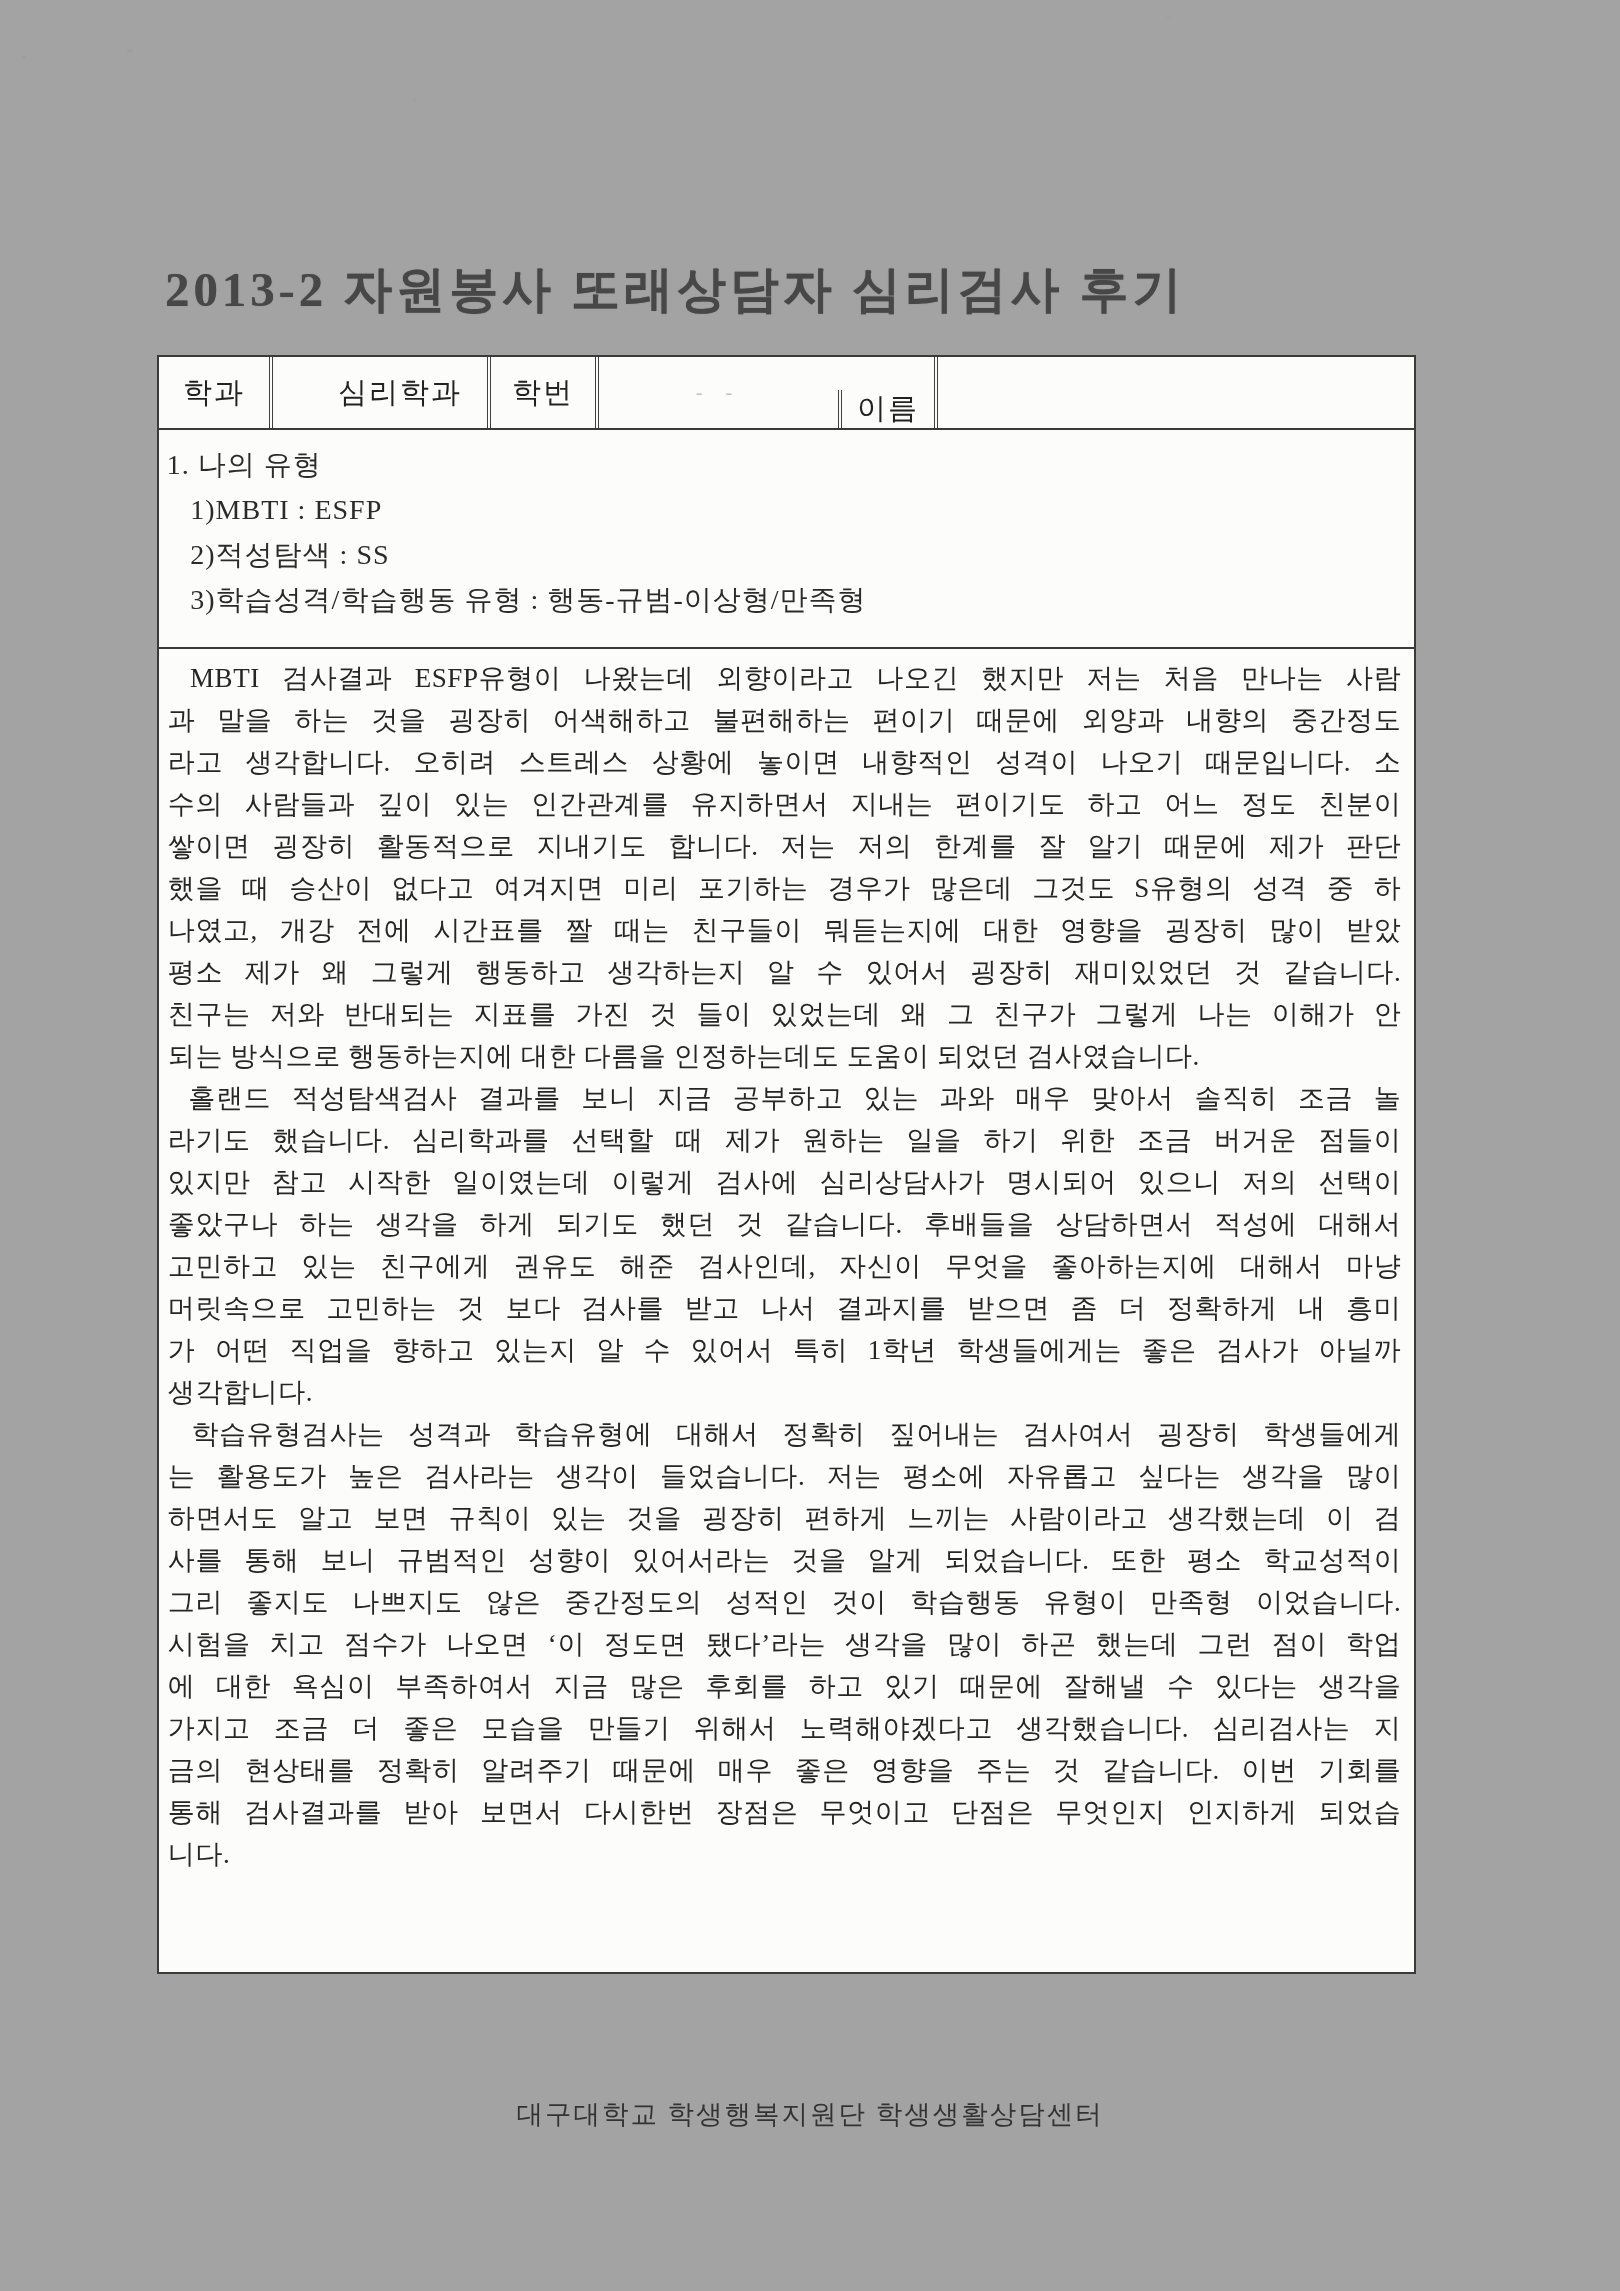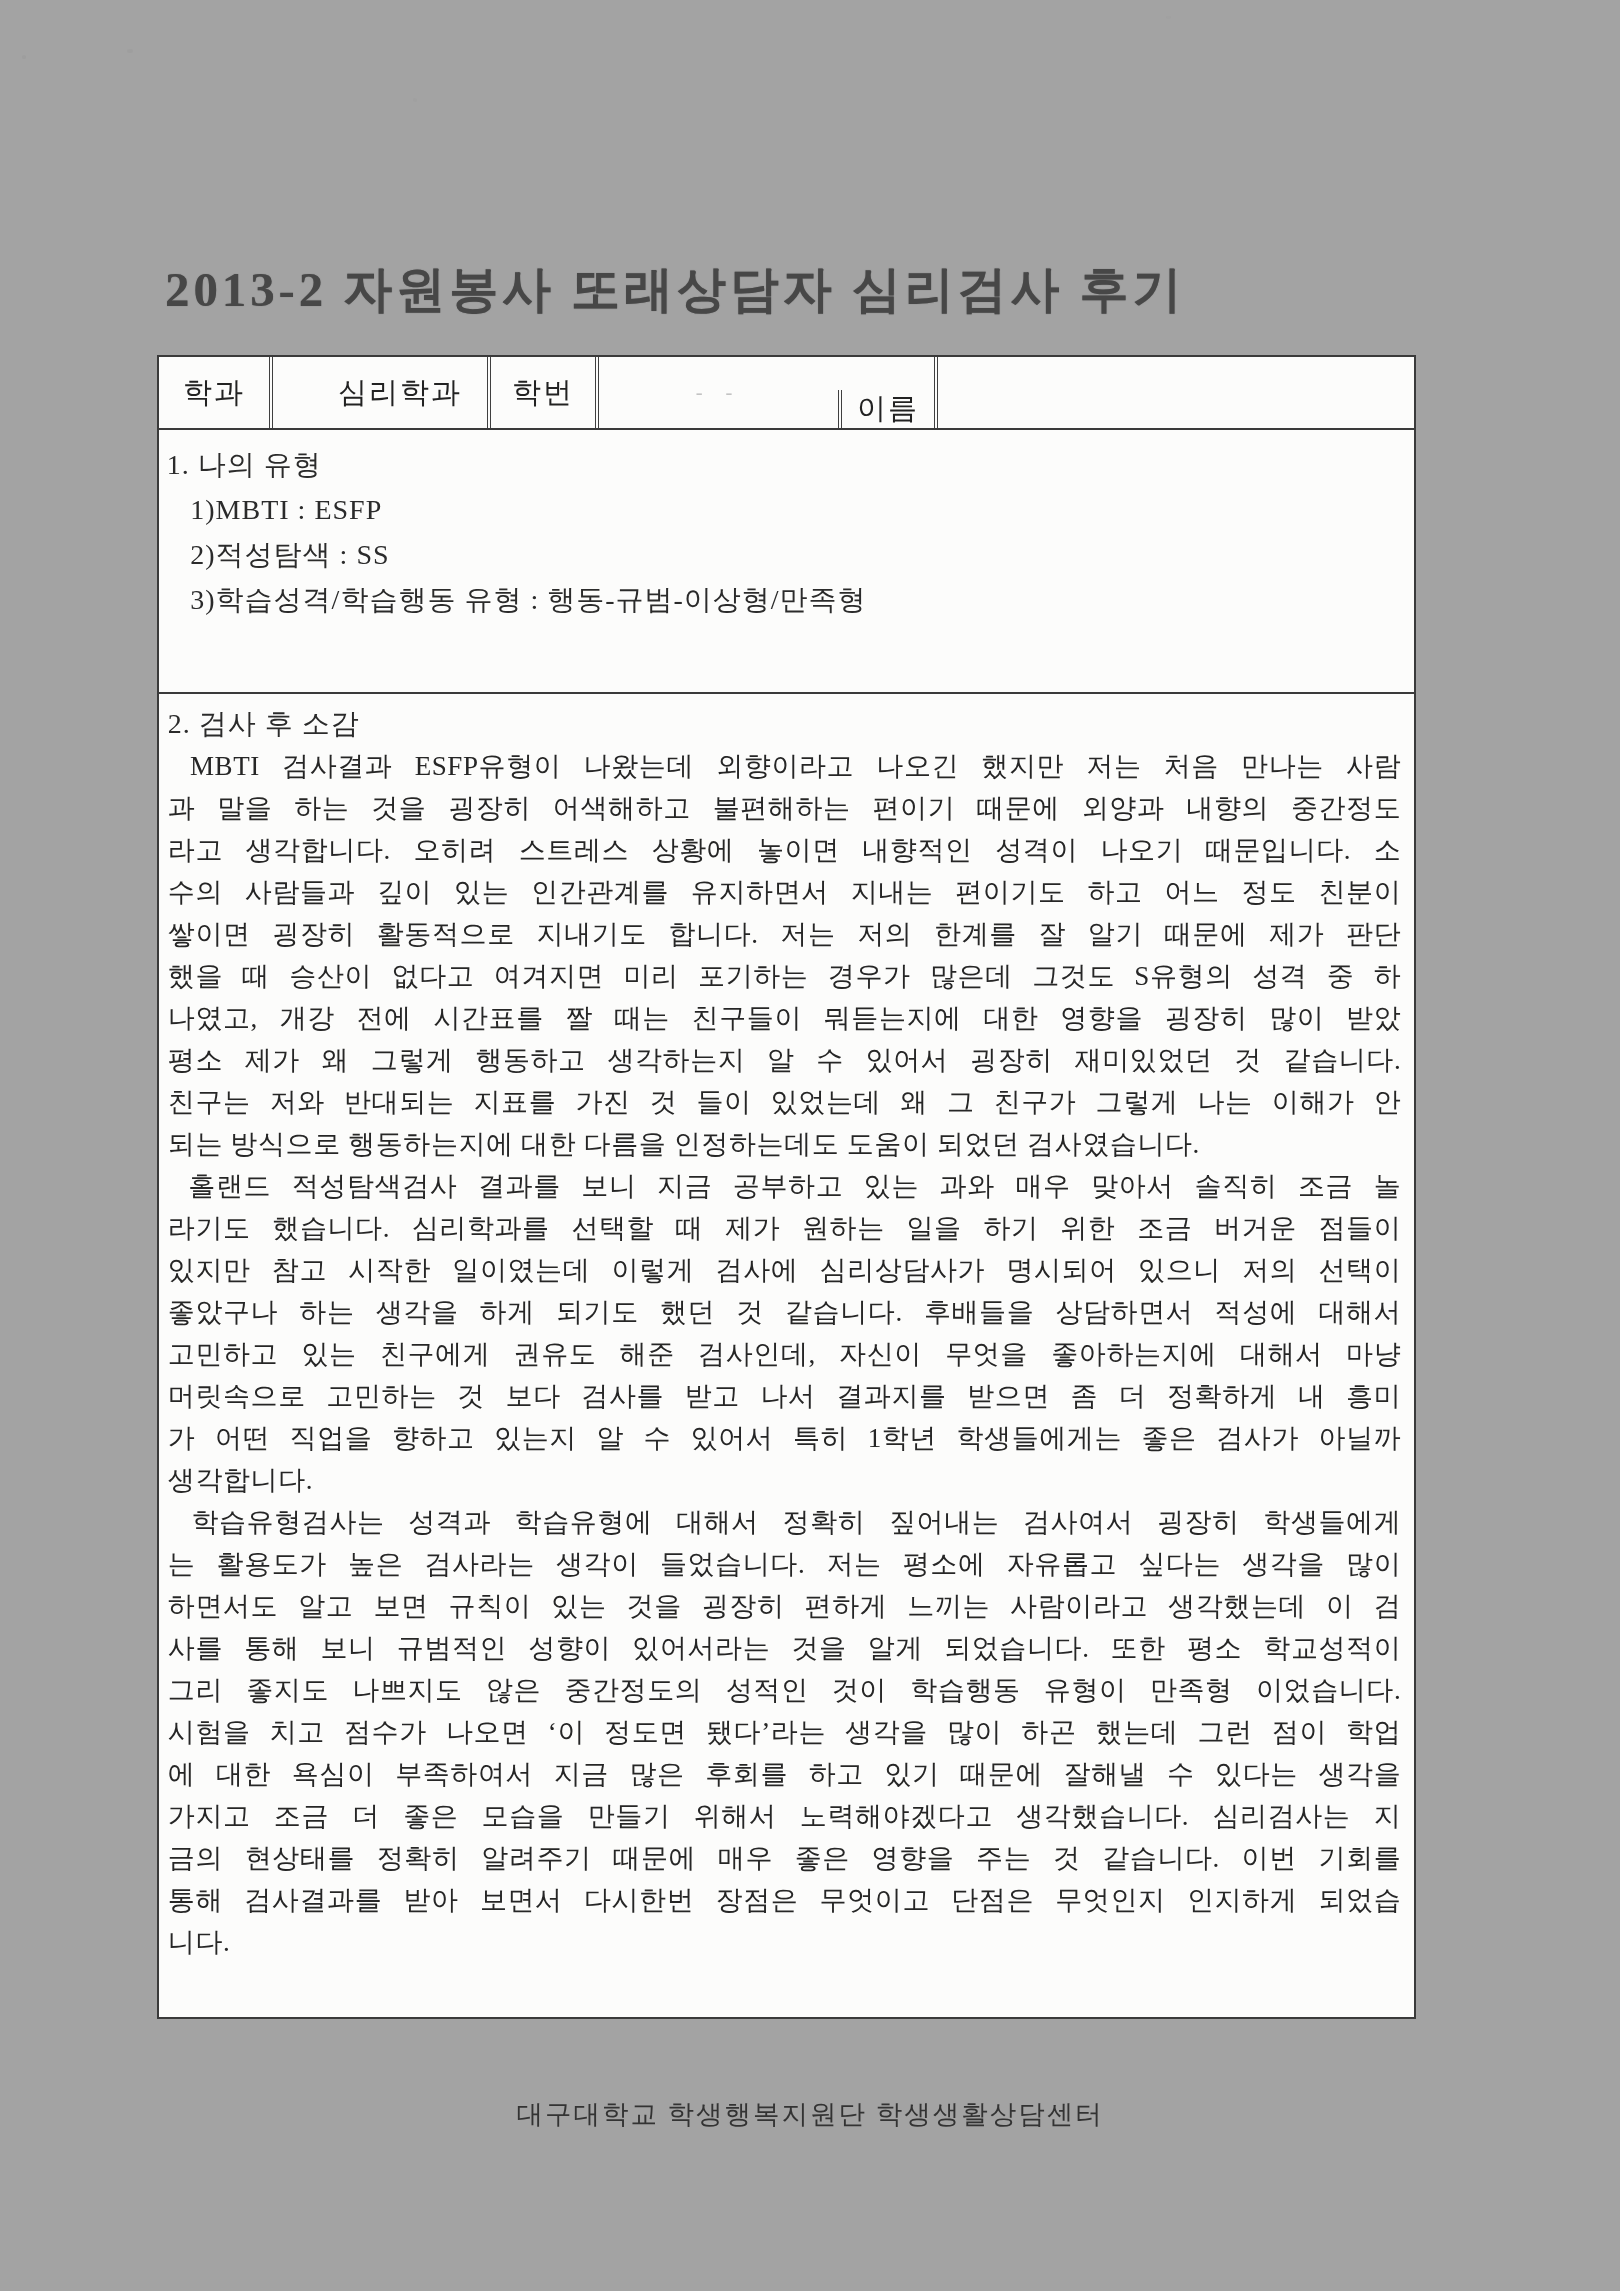--- a/index.html
+++ b/index.html
@@ -43,21 +43,21 @@
   .cell + .cell{border-left:4.9px double #3f3f3f;}
   .c-dept-label{width:110px;}
   .c-dept-value{width:218px;padding-left:40px;}
   .c-id-label{width:108px;}
   .c-id-value{width:243px;color:#c3c3c3;font-size:20.6px;letter-spacing:8.8px;}
   .c-name-label{width:96px;margin-top:33px;}
   .c-name-value{flex:1;}
 
   .box{box-sizing:border-box;}
   .box1{
-    height:264px;border-bottom:2px solid #3a3a3a;
+    height:219px;border-bottom:2px solid #3a3a3a;
     padding:11.8px 13.7px 0 7.8px;
   }
   .s1-title{font-size:28px;line-height:45px;letter-spacing:1px;}
   .s1-item{font-size:28px;line-height:45px;padding-left:23.5px;letter-spacing:1px;white-space:nowrap;}
 
   .box2{
     height:1323px;overflow:hidden;
     padding:7.8px 12.7px 0 8.8px;
   }
   .s2-title{font-size:28px;line-height:43px;letter-spacing:1px;}
@@ -103,21 +103,20 @@
     </div>
 
     <div class="box box1">
       <div class="s1-title">1. 나의 유형</div>
       <div class="s1-item">1)MBTI : ESFP</div>
       <div class="s1-item">2)적성탐색 : SS</div>
       <div class="s1-item">3)학습성격/학습행동 유형 : 행동-규범-이상형/만족형</div>
     </div>
 
     <div class="box box2">
-      <div class="s2-title">2. 검사 후 소감</div>
       <div id="body-lines">
           <div class="bline just">&nbsp;MBTI 검사결과 ESFP유형이 나왔는데 외향이라고 나오긴 했지만 저는 처음 만나는 사람</div>
           <div class="bline just">과 말을 하는 것을 굉장히 어색해하고 불편해하는 편이기 때문에 외양과 내향의 중간정도</div>
           <div class="bline just">라고 생각합니다. 오히려 스트레스 상황에 놓이면 내향적인 성격이 나오기 때문입니다. 소</div>
           <div class="bline just">수의 사람들과 깊이 있는 인간관계를 유지하면서 지내는 편이기도 하고 어느 정도 친분이</div>
           <div class="bline just">쌓이면 굉장히 활동적으로 지내기도 합니다. 저는 저의 한계를 잘 알기 때문에 제가 판단</div>
           <div class="bline just">했을 때 승산이 없다고 여겨지면 미리 포기하는 경우가 많은데 그것도 S유형의 성격 중 하</div>
           <div class="bline just">나였고, 개강 전에 시간표를 짤 때는 친구들이 뭐듣는지에 대한 영향을 굉장히 많이 받았</div>
           <div class="bline just">평소 제가 왜 그렇게 행동하고 생각하는지 알 수 있어서 굉장히 재미있었던 것 같습니다.</div>
           <div class="bline just">친구는 저와 반대되는 지표를 가진 것 들이 있었는데 왜 그 친구가 그렇게 나는 이해가 안</div>

